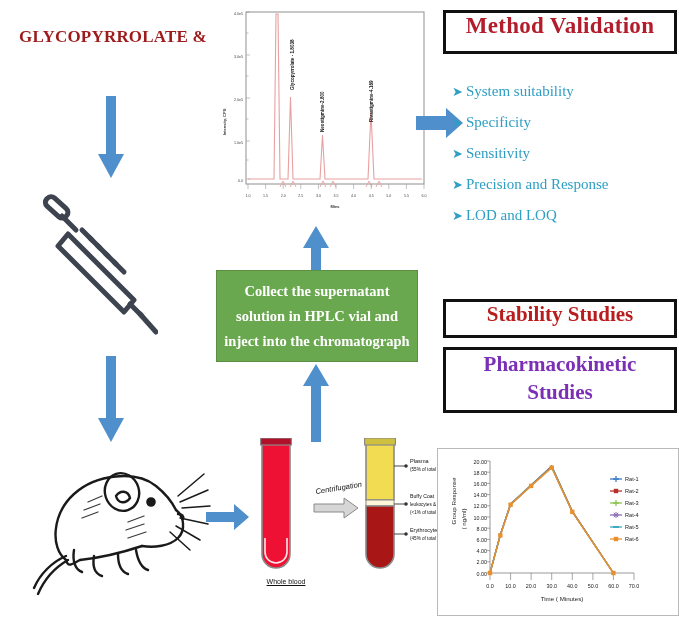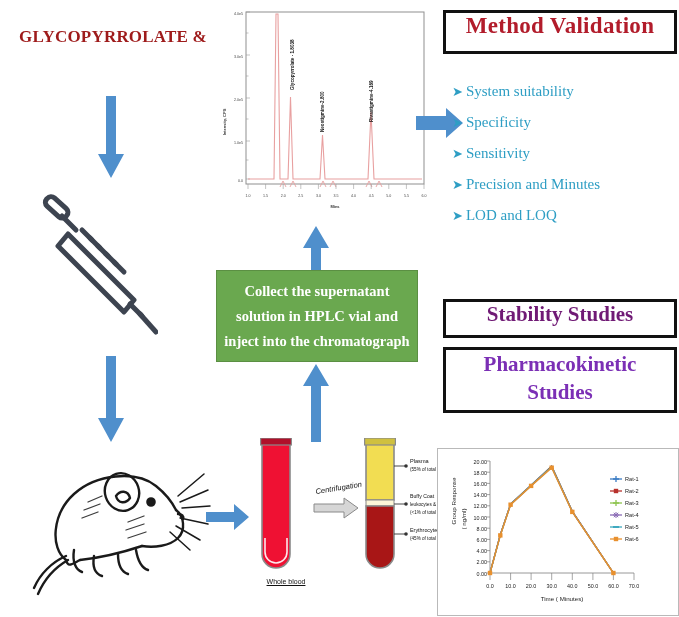--- a/index.html
+++ b/index.html
@@ -28,21 +28,21 @@
   .axttl{font-family:"Liberation Sans", sans-serif;font-size:4px;fill:#333;font-weight:bold;}
 
   
   .hbox{
     border:3px solid #111;background:#fff;text-align:center;
     display:flex;align-items:flex-start;justify-content:center;
   }
   #mv-box{left:443px;top:10px;width:228px;height:38px;}
   #mv-title{color:#b21c2b;font-weight:bold;font-size:23px;letter-spacing:.3px;}
   #stab-box{left:443px;top:299px;width:228px;height:33px;}
-  #stab-title{color:#701a75;font-weight:bold;font-size:21px;}
+  #stab-title{color:#b91c1c;font-weight:bold;font-size:21px;}
   #pk-box{left:443px;top:347px;width:228px;height:60px;line-height:28px;}
   #pk-title{color:#7b2fb5;font-weight:bold;font-size:21px;}
 
   
   #mv-list{left:452px;top:76px;width:222px;}
   .mv-item{
     color:#2e9ec4;font-size:15px;line-height:30px;white-space:nowrap;
   }
   .mv-item .bullet{color:#2e9ec4;font-size:13px;margin-right:3px;}
 
@@ -293,21 +293,21 @@
   <div class="mv-item">
     <span class="bullet">➤</span><span>System suitability</span>
   </div>
   <div class="mv-item">
     <span class="bullet">➤</span><span>Specificity</span>
   </div>
   <div class="mv-item">
     <span class="bullet">➤</span><span>Sensitivity</span>
   </div>
   <div class="mv-item">
-    <span class="bullet">➤</span><span>Precision and Minutes</span>
+    <span class="bullet">➤</span><span>Precision and Response</span>
   </div>
   <div class="mv-item">
     <span class="bullet">➤</span><span>LOD and LOQ</span>
   </div>
 </div>
 
 <div class="abs hbox" id="stab-box">
   <span id="stab-title">Stability Studies</span>
 </div>
 

